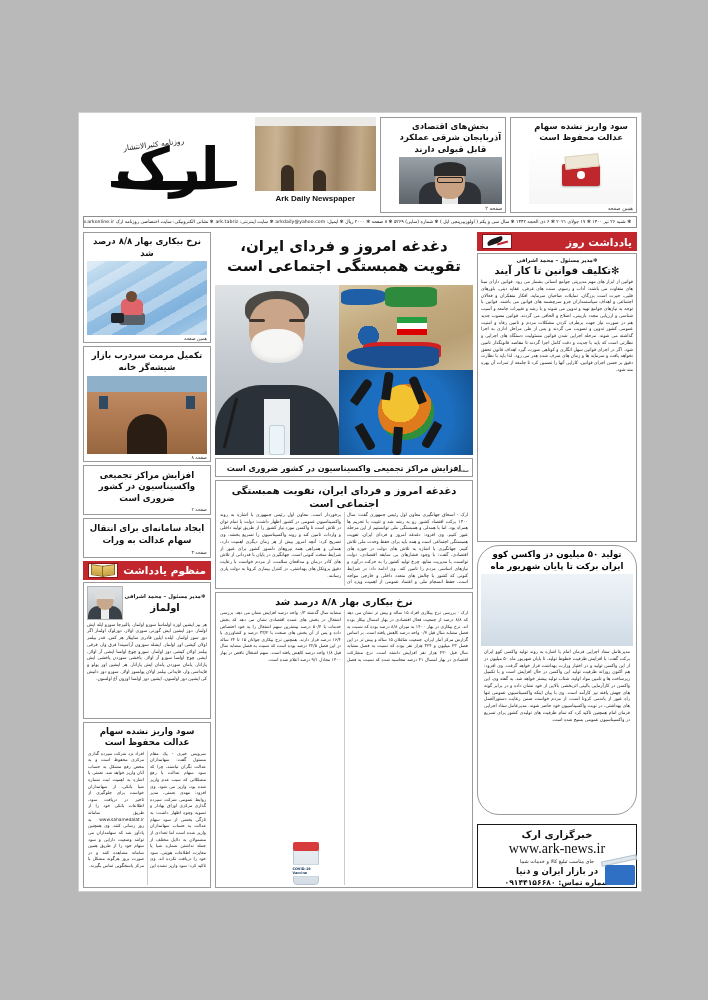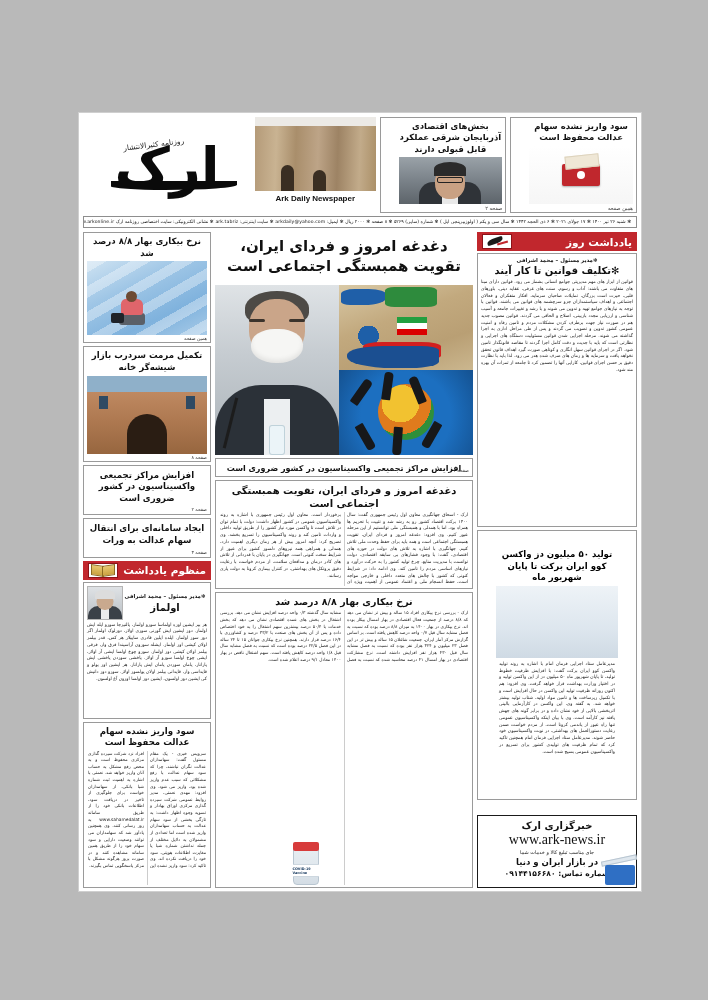--- a/index.html
+++ b/index.html
@@ -430,22 +430,22 @@
   .pic-portrait-sm .sh{ position:absolute; left:50%; bottom:0; transform:translateX(-50%); width:8px; height:11px; background:#ececec;}
 
   .author-row {
     display:flex; flex-direction: row-reverse; align-items:center;
     gap:0; padding: 3px 3px 1px 3px;
   }
   .author-row .meta { flex:1; text-align:center; }
 
   
   .adbox {
-    border: 1.4px solid #1a1a1a; margin-top: 12px;
-    padding: 4px 4px 9px 4px; text-align:center; background:#fff;
+    border: 1.4px solid #1a1a1a; margin-top: 6px;
+    padding: 4px 4px 0 4px; text-align:center; background:#fff;
   }
   .adbox .l1 { font-size: 10px; font-weight:bold; color:#111; }
   .adbox .l2 { font-size: 14px; font-weight:normal; color:#111; direction:ltr; font-family:"Liberation Serif", serif; margin-top:1px;}
   .adbox .l3 { font-size: 5px; color:#222; margin-top:1px; }
   .adbox .l4 { font-size: 8.6px; font-weight:bold; color:#111; margin-top:2px; }
   .adbox .l5 { font-size: 7.6px; font-weight:bold; color:#111; margin-top:2px; }
 </style>
 </head>
 <body>
 
@@ -502,21 +502,21 @@
             <span class="quill"></span>
           </div>
         </div>
         <div class="framebox" style="flex:1;min-height:0;display:flex;flex-direction:column;margin-top:2px;">
           <div class="byline">✻مدیر مسئول – محمد اشرافی</div>
           <div class="sub-title">✻تکلیف قوانین تا کار آیند</div>
           <div class="coltext" style="flex:1;min-height:0;">قوانین از ابزار های مهم مدیریتی جوامع انسانی بشمار می رود. قوانین دارای مبنا های متفاوت می باشند: آداب و رسوم، سنت های عرفی، عقاید دینی، باورهای قلبی، حیرت است بزرگان، تمایلات صاحبان سرمایه، افکار متفکران و فعالان اجتماعی و اهداف سیاستمداران جزو سرچشمه های قوانین می باشند. قوانین با توجه به نیازهای جوامع تهیه و تدوین می شوند و با رشد و تغییرات جامعه و آسیب شناسی و ارزیابی مجدد بازبینی، اصلاح و الحاقی می گردند. قوانین مصوب جدید هم در صورت نیاز جهت برطرف کردن مشکلات مردم و تامین رفاه و امنیت عمومی کشور تدوین و تصویب می گردند و پس از طی مراحل اداری به اجرا گذاشته می شوند. مرحله اجرایی شدن قوانین مسئولیت دستگاه های اجرایی و نظارتی است که باید با جدیت و دقت کامل اجرا گردند تا مقاصد قانونگذار تامین شود. اگر در اجرای قوانین سهل انگاری و کوتاهی صورت گیرد اهداف قانون تحقق نخواهد یافت و سرمایه ها و زمان های صرف شده هدر می رود. لذا باید با نظارت دقیق بر حسن اجرای قوانین، کارایی آنها را تضمین کرد تا جامعه از ثمرات آن بهره مند شود.</div>
         </div>
       </div>
 
-      <div class="framebox" style="display:flex;flex-direction:column;height:270px;padding:18px;">
+      <div class="framebox" style="display:flex;flex-direction:column;height:270px;padding:3px;border-radius:22px;">
         <div class="lcard-t" style="font-size:8.6px;font-weight:bold;text-align:center;line-height:1.35;padding-bottom:2px;">تولید ۵۰ میلیون دز واکسن کوو ایران برکت تا پایان شهریور ماه</div>
         <div class="pic pic-vax">
           <div class="syr"></div>
           <div class="box"></div>
           <div class="vial"></div>
           <div class="cap"></div>
           <div class="lbl">COVID-19 Vaccine</div>
         </div>
         <div class="coltext" style="flex:1;min-height:0;margin-top:2px;">مدیرعامل ستاد اجرایی فرمان امام با اشاره به روند تولید واکسن کوو ایران برکت گفت: با افزایش ظرفیت خطوط تولید، تا پایان شهریور ماه ۵۰ میلیون دز از این واکسن تولید و در اختیار وزارت بهداشت قرار خواهد گرفت. وی افزود: هم اکنون روزانه ظرفیت تولید این واکسن در حال افزایش است و با تکمیل زیرساخت ها و تامین مواد اولیه، شتاب تولید بیشتر خواهد شد. به گفته وی، این واکسن در کارآزمایی بالینی اثربخشی بالایی از خود نشان داده و در برابر گونه های جهش یافته نیز کارآمد است. وی با بیان اینکه واکسیناسیون عمومی تنها راه عبور از پاندمی کرونا است، از مردم خواست ضمن رعایت دستورالعمل های بهداشتی، در نوبت واکسیناسیون خود حاضر شوند. مدیرعامل ستاد اجرایی فرمان امام همچنین تاکید کرد که تمام ظرفیت های تولیدی کشور برای تسریع در واکسیناسیون عمومی بسیج شده است.</div>
       </div>

